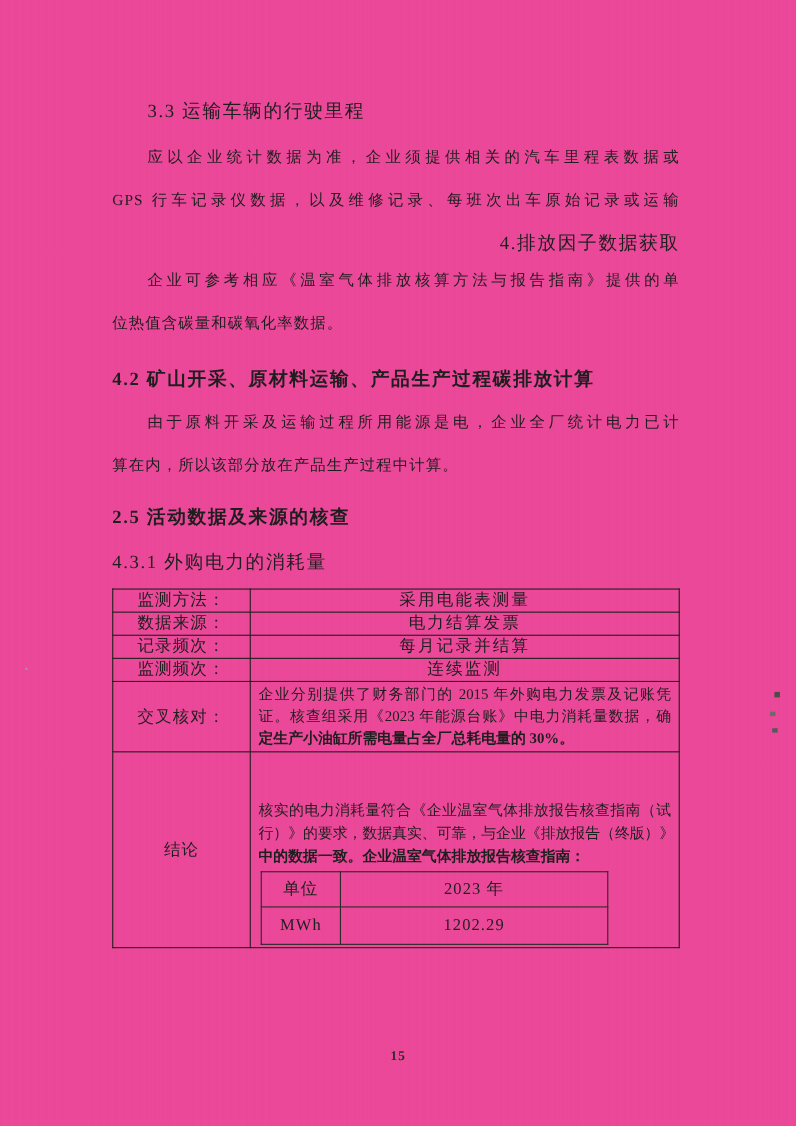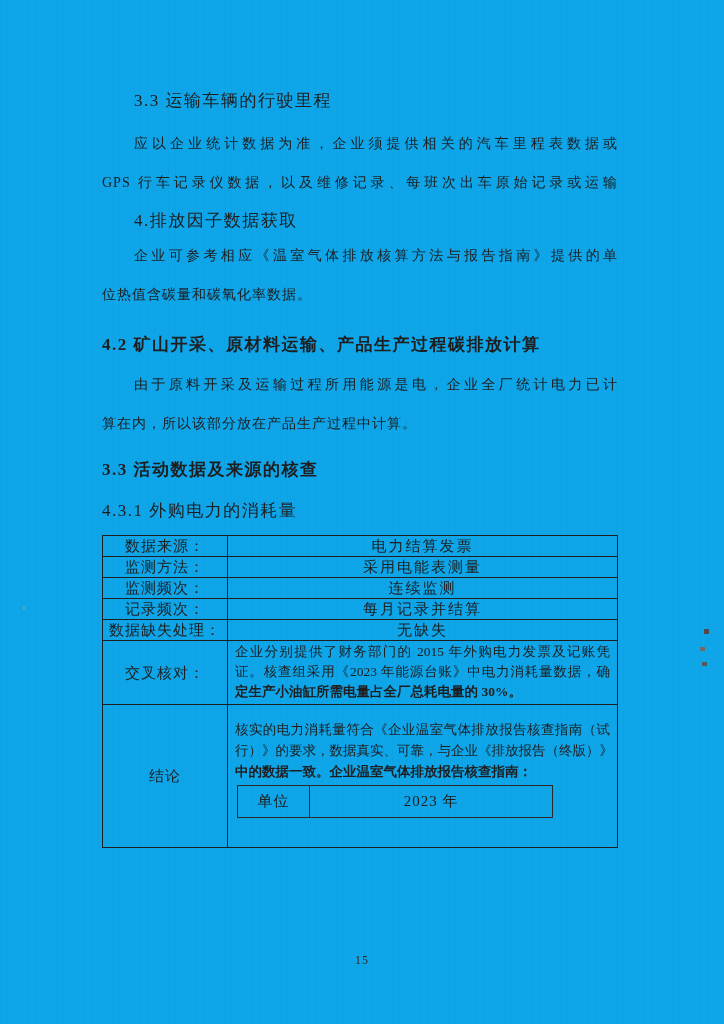--- a/index.html
+++ b/index.html
@@ -5,21 +5,21 @@
   html, body {
     margin: 0;
     padding: 0;
     background: #e8e8e8;
   }
   .page {
     position: relative;
     width: 724px;
     height: 1024px;
     margin: 0 auto;
-    background: #0ea5e9;
+    background: #ec4899;
     overflow: hidden;
     font-family: "Liberation Serif", "DejaVu Serif", serif;
     color: #1e1e1e;
   }
   
   .page::before {
     content: "";
     position: absolute;
     inset: 0;
     background: repeating-linear-gradient(
@@ -37,21 +37,21 @@
   }
   .h-regular, .h-bold {
     font-size: 17px;
     line-height: 26px;
     letter-spacing: 1.5px;
     white-space: nowrap;
   }
   .h-bold { font-weight: bold; }
   .indent { padding-left: 32px; }
   .h33 { margin: 0 0 10px 0; }
-  .h4  { margin: 6px 0 2px 0; }
+  .h4  { margin: 6px 0 2px 0; text-align: right; }
   .h42 { margin: 18px 0 7px 0; }
   .h43 { margin: 14px 0 15px 0; }
   .h431{ margin: 0 0 11px 0; }
 
   .para { font-size: 14px; }
   .para .line {
     line-height: 39px;
     height: 39px;
     letter-spacing: 1px;
     white-space: nowrap;
@@ -95,21 +95,21 @@
     font-size: 13.5px;
     line-height: 20px;
     height: 20px;
     white-space: nowrap;
     overflow: hidden;
     text-align: justify;
     text-align-last: justify;
   }
   .cell-line.last { text-align-last: left; font-weight: bold; }
   td.conclusion-cell { height: 139px; }
-  .conclusion-lines { padding-top: 13px; }
+  .conclusion-lines { padding-top: 13px; margin-top: 28px; }
   .conclusion-lines .cell-line { line-height: 21px; height: 21px; }
 
   table.inner-table {
     border-collapse: collapse;
     margin: 3px 0 0 2px;
     width: 316px;
     table-layout: fixed;
   }
   table.inner-table td {
     border: 1.5px solid #2a2a2a;
@@ -121,21 +121,21 @@
   table.inner-table tr.hdr td { height: 31px; }
   table.inner-table tr.dat td { height: 33px; }
 
   .page-number {
     position: absolute;
     left: 0;
     right: 0;
     top: 953px;
     text-align: center;
     font-size: 12px;
-    font-weight: normal;
+    font-weight: bold;
     letter-spacing: 1px;
     color: #2c2c2c;
   }
   .speck { position: absolute; pointer-events: none; }
   .speck1 { left: 704px; top: 629px; width: 5px; height: 5px; background: #4c4c4c; }
   .speck2 { left: 700px; top: 647px; width: 5px; height: 4px; background: #6b6b6b; }
   .speck3 { left: 702px; top: 662px; width: 5px; height: 4px; background: #585858; }
   .speck4 { left: 23px;  top: 607px; width: 2px; height: 2px; background: #9a9a9a; }
 </style>
 </head>
@@ -158,49 +158,45 @@
       <div class="line last">位热值含碳量和碳氧化率数据。</div>
     </div>
 
     <div class="h-bold h42">4.2 矿山开采、原材料运输、产品生产过程碳排放计算</div>
 
     <div class="para">
       <div class="line first">由于原料开采及运输过程所用能源是电，企业全厂统计电力已计</div>
       <div class="line last">算在内，所以该部分放在产品生产过程中计算。</div>
     </div>
 
-    <div class="h-bold h43">3.3 活动数据及来源的核查</div>
+    <div class="h-bold h43">2.5 活动数据及来源的核查</div>
 
     <div class="h-regular h431">4.3.1 外购电力的消耗量</div>
 
     <table class="vtable">
       <colgroup>
           <col class="label-col">
           <col>
         </colgroup>
       <tbody>
           <tr>
+        <td class="label-cell">监测方法：</td>
+        <td class="value-cell">采用电能表测量</td>
+      </tr>
+      <tr>
         <td class="label-cell">数据来源：</td>
         <td class="value-cell">电力结算发票</td>
       </tr>
       <tr>
-        <td class="label-cell">监测方法：</td>
-        <td class="value-cell">采用电能表测量</td>
+        <td class="label-cell">记录频次：</td>
+        <td class="value-cell">每月记录并结算</td>
       </tr>
       <tr>
         <td class="label-cell">监测频次：</td>
         <td class="value-cell">连续监测</td>
-      </tr>
-      <tr>
-        <td class="label-cell">记录频次：</td>
-        <td class="value-cell">每月记录并结算</td>
-      </tr>
-      <tr>
-        <td class="label-cell">数据缺失处理：</td>
-        <td class="value-cell">无缺失</td>
       </tr>
       <tr>
         <td class="label-cell">交叉核对：</td>
         <td class="multiline-cell">
           <div class="cell-line">企业分别提供了财务部门的 2015 年外购电力发票及记账凭</div>
           <div class="cell-line">证。核查组采用《2023 年能源台账》中电力消耗量数据，确</div>
           <div class="cell-line last">定生产小油缸所需电量占全厂总耗电量的 30%。</div>
         </td>
       </tr>
       <tr>
@@ -214,20 +210,24 @@
           <table class="inner-table">
             <colgroup>
                   <col class="unit-col">
                   <col>
                 </colgroup>
             <tbody>
                   <tr class="hdr">
               <td>单位</td>
               <td>2023 年</td>
             </tr>
+            <tr class="dat">
+              <td>MWh</td>
+              <td>1202.29</td>
+            </tr>
           </tbody>
               </table>
         </td>
       </tr>
     </tbody>
       </table>
   </div>
 
   <div class="page-number">15</div>
 

